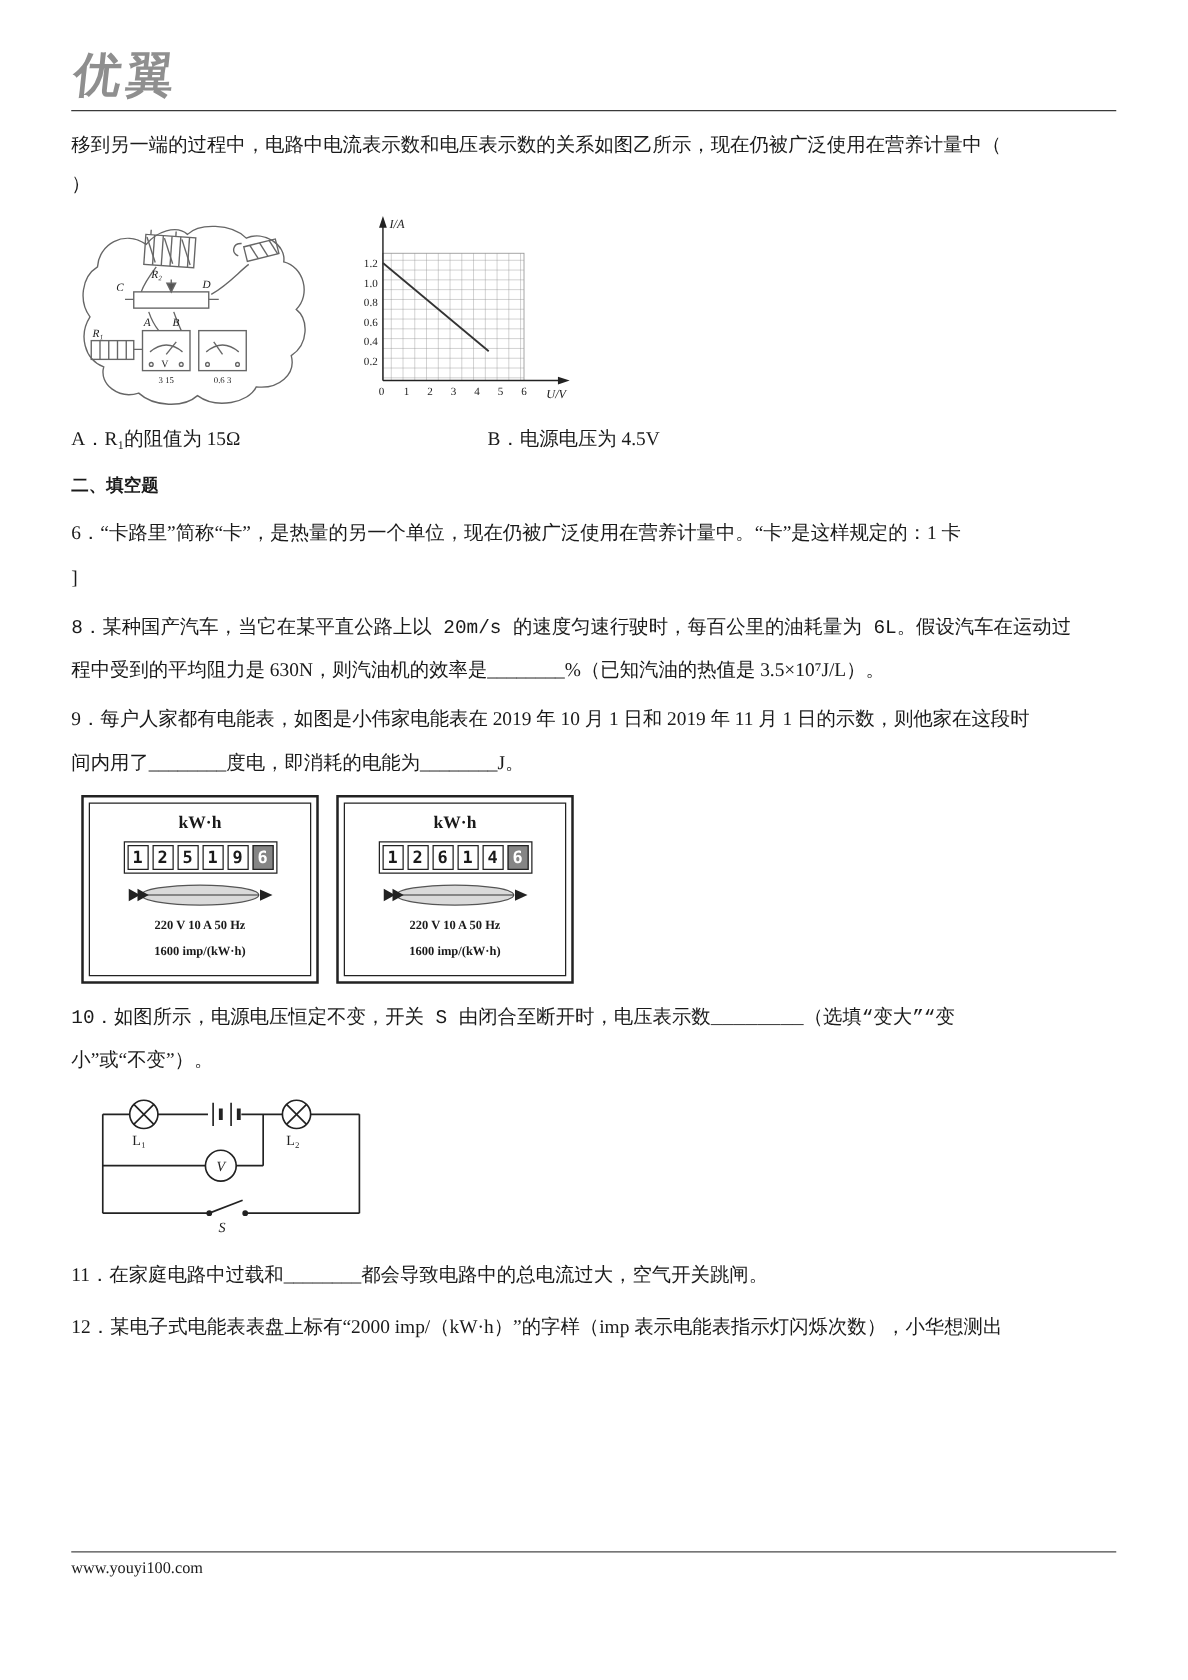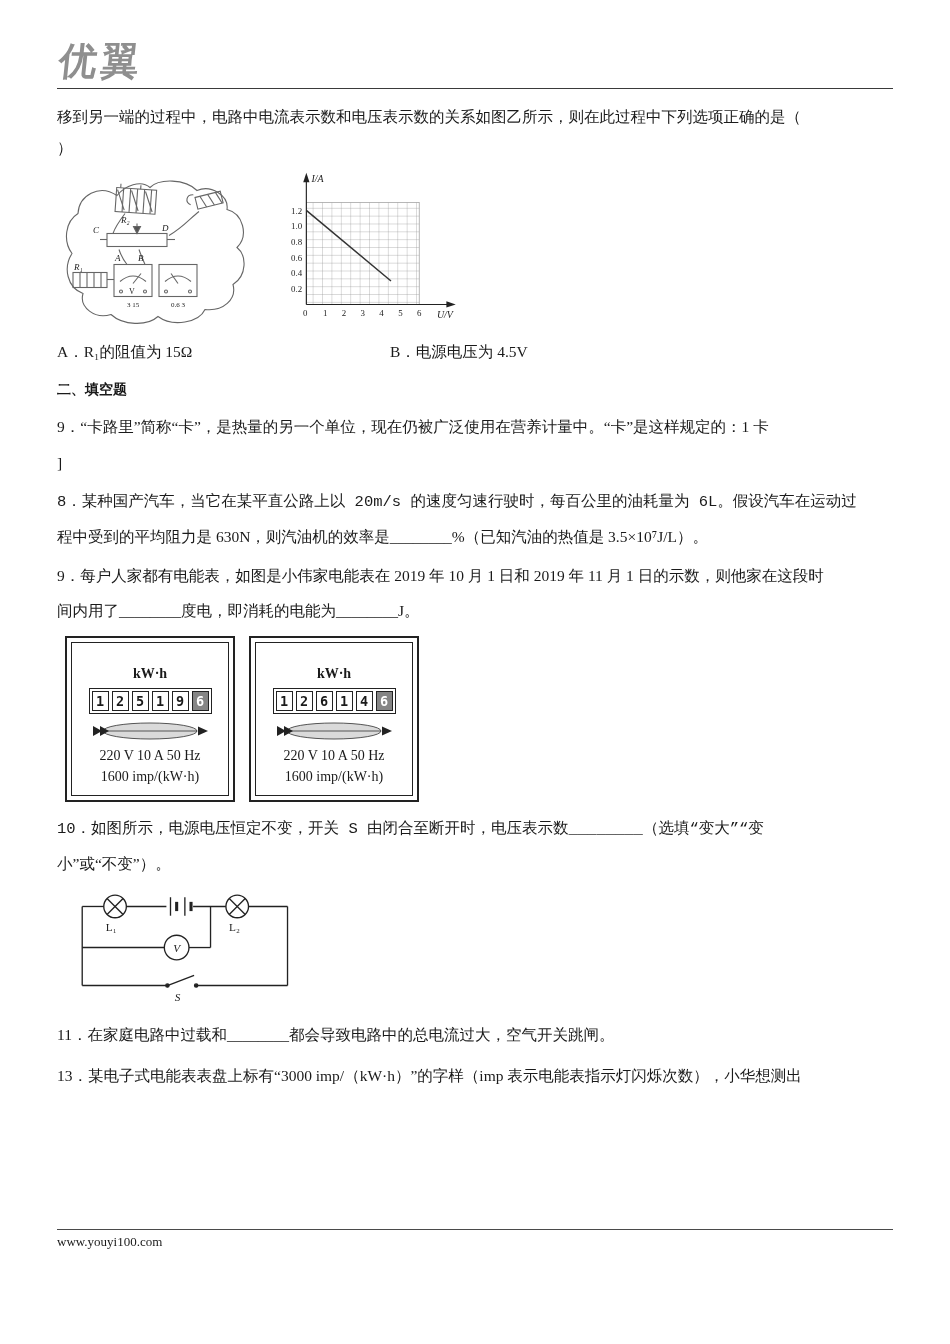--- a/index.html
+++ b/index.html
@@ -30,54 +30,54 @@
   .opt-left { display: inline-block; width: 333px; }
   .section-head { margin-top: 15px; font-weight: bold; font-size: 14px; line-height: 24px; }
   .q7l1 { margin-top: 13px; }
   .q7l2 { margin-top: 17px; line-height: 30px; }
   .q7l3 { margin-top: 12px; }
   .q8l1 { margin-top: 15px; font-family: Liberation Mono, monospace; }
   .gap2 { margin-top: 11px; }
   .q9l1 { margin-top: 15px; }
   .meters-row { display: flex; gap: 14px; margin-top: 13px; margin-left: 8px; }
   .meter { border: 2px solid #222; padding: 4px; background: #fff; }
-  .meter-inner { border: 1px solid #222; padding: 22px 10px 9px 10px; width: 158px; text-align: center; }
+  .meter-inner { border: 1px solid #222; padding: 7px 10px 9px 10px; width: 178px; text-align: center; }
   .meter-unit { font-weight: bold; font-size: 14px; line-height: 18px; }
   .digit-row { display: inline-flex; border: 1.5px solid #222; padding: 2px; gap: 3px; margin-top: 5px; }
   .digit {
     width: 17px; height: 20px; border: 1.5px solid #222;
     display: flex; align-items: center; justify-content: center;
     font-family: "DejaVu Sans Mono", monospace; font-size: 13.5px; font-weight: bold;
   }
   .digit.last { background: #858585; color: #fff; border-color: #222; }
   .disc-svg { display: block; margin: 4px auto 0 auto; }
-  .meter-spec { font-weight: normal; font-size: 14px; line-height: 19px; margin-top: 2px; }
+  .meter-spec { font-weight: bold; font-size: 10px; line-height: 19px; margin-top: 2px; }
   .formula { font-size: 20px; vertical-align: 1px; }
   .formula i { font-family: "Liberation Serif", serif; }
   .formula sub { font-size: 12px; }
   .formula sup { font-size: 12px; }
   .q10c { margin-top: 12px; margin-left: 8px; }
   .q11 { margin-top: 15px; }
   .q12 { margin-top: 17px; }
-  .footer { position: absolute; left: 57px; right: 57px; bottom: 92px; }
+  .footer { position: absolute; left: 57px; right: 57px; bottom: 80px; }
   .footer-rule { border: none; border-top: 1px solid #4a4a4a; margin: 0; }
   .footer-url { font-size: 13px; line-height: 20px; margin-top: 2px; }
   .footer-page { text-align: center; font-size: 13.5px; line-height: 20px; margin-top: 1px; }
   svg text { font-family: "Liberation Serif", "DejaVu Serif", serif; fill: #222; }
   .axis-label { font-style: italic; }
 </style>
 </head>
 <body>
 
 <div class="page">
 
   <div class="logo">优翼</div>
   <hr class="top-rule">
 
-  <p class="ln mt-intro1">移到另一端的过程中，电路中电流表示数和电压表示数的关系如图乙所示，则在此过程中下列选项正确的是（</p>
+  <p class="ln mt-intro1">移到另一端的过程中，电路中电流表示数和电压表示数的关系如图乙所示，现在仍被广泛使用在营养计量中（</p>
   <p class="ln mt-intro2">）</p>
 
   <div class="figure1">
 
     <svg width="200" height="158" viewBox="0 0 200 155">
       <g fill="none" stroke="#666" stroke-width="1.1">
         <path d="M58,26 C40,14 20,26 19,44 C6,52 4,72 13,84 C4,98 8,118 24,124 C20,138 36,150 52,145 C64,156 88,157 99,147 C114,158 140,153 146,140 C164,142 178,130 174,115 C188,106 188,86 178,78 C190,66 184,44 168,40 C170,26 152,15 138,21 C126,9 100,9 91,18 C82,10 66,16 58,26 Z"></path>
 
         <g transform="translate(58,14) rotate(4)">
           <rect x="0" y="4" width="40" height="24"></rect>
@@ -177,21 +177,21 @@
       <text x="138" y="141" font-size="8.5" text-anchor="middle">6</text>
     </svg>
   </div>
 
   <div class="opt-row">
     <span class="opt-left">A．R₁的阻值为 15Ω</span><span>B．电源电压为 4.5V</span>
   </div>
 
   <div class="section-head">二、填空题</div>
 
-  <p class="ln q7l1">9．“卡路里”简称“卡”，是热量的另一个单位，现在仍被广泛使用在营养计量中。“卡”是这样规定的：1 卡</p>
+  <p class="ln q7l1">6．“卡路里”简称“卡”，是热量的另一个单位，现在仍被广泛使用在营养计量中。“卡”是这样规定的：1 卡</p>
   <p class="ln q7l3">]</p>
 
   <p class="ln q8l1">8．某种国产汽车，当它在某平直公路上以 20m/s 的速度匀速行驶时，每百公里的油耗量为 6L。假设汽车在运动过</p>
   <p class="ln gap2">程中受到的平均阻力是 630N，则汽油机的效率是________%（已知汽油的热值是 3.5×10⁷J/L）。</p>
 
   <p class="ln q9l1">9．每户人家都有电能表，如图是小伟家电能表在 2019 年 10 月 1 日和 2019 年 11 月 1 日的示数，则他家在这段时</p>
   <p class="ln gap2">间内用了________度电，即消耗的电能为________J。</p>
 
   <div class="meters-row">
     <div class="meter">
@@ -289,20 +289,20 @@
       </g>
       <line x1="126" y1="95" x2="215" y2="95"></line>
     </g>
     <text x="38" y="42" font-size="11">L₁</text>
     <text x="158" y="42" font-size="11">L₂</text>
     <text x="107" y="62.5" font-size="11" text-anchor="middle" font-style="italic">V</text>
     <text x="108" y="110" font-size="11" text-anchor="middle" font-style="italic">S</text>
   </svg>
 
   <p class="ln q11">11．在家庭电路中过载和________都会导致电路中的总电流过大，空气开关跳闸。</p>
-  <p class="ln q12">13．某电子式电能表表盘上标有“3000 imp/（kW·h）”的字样（imp 表示电能表指示灯闪烁次数），小华想测出</p>
+  <p class="ln q12">12．某电子式电能表表盘上标有“2000 imp/（kW·h）”的字样（imp 表示电能表指示灯闪烁次数），小华想测出</p>
 
   <div class="footer">
     <hr class="footer-rule">
     <div class="footer-url">www.youyi100.com</div>
   </div>
 
 </div>
 
 </body></html>

